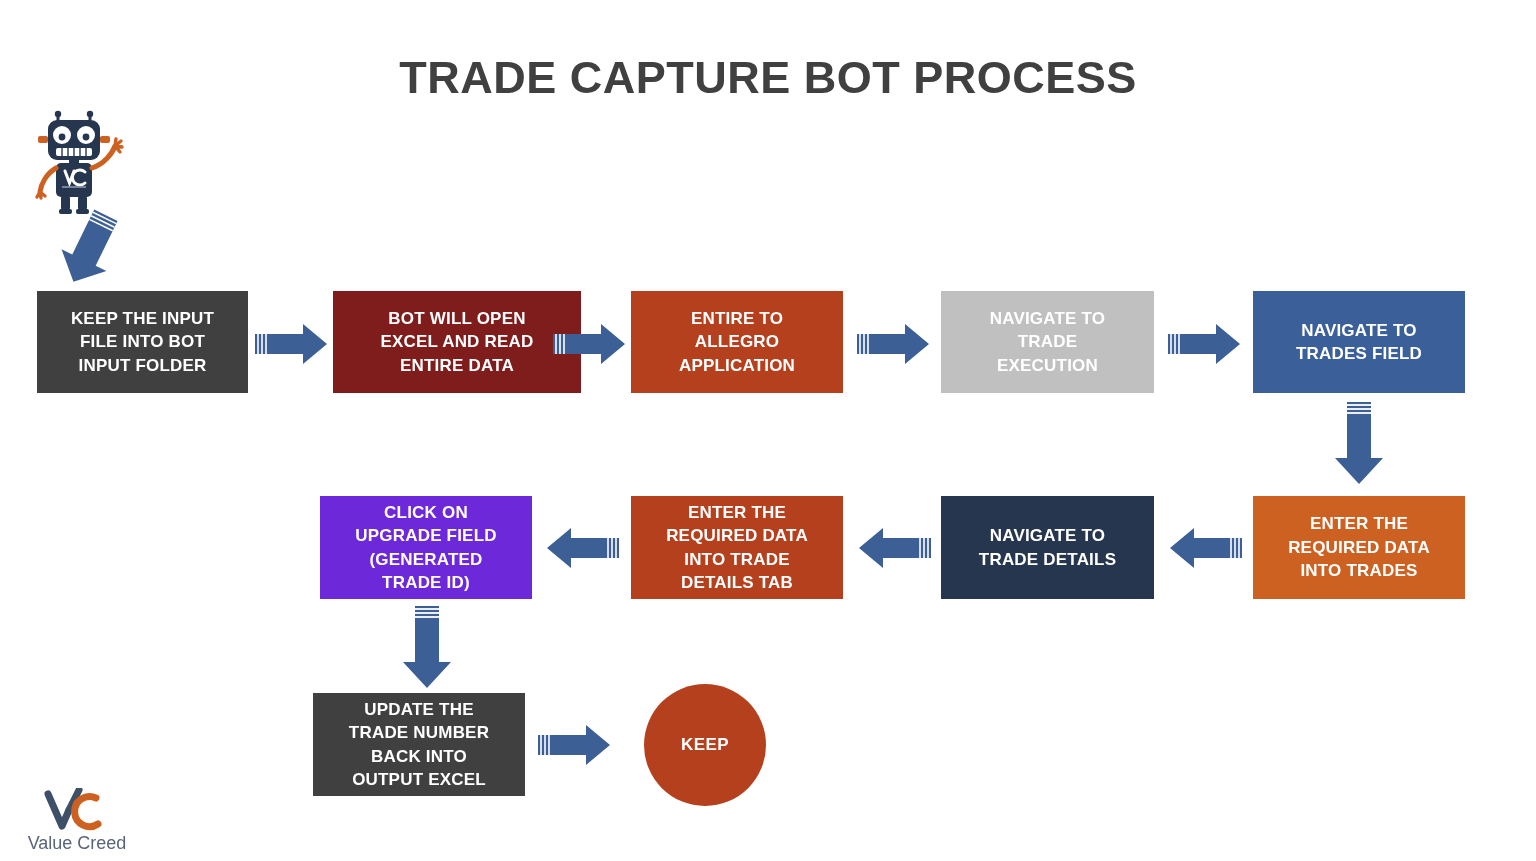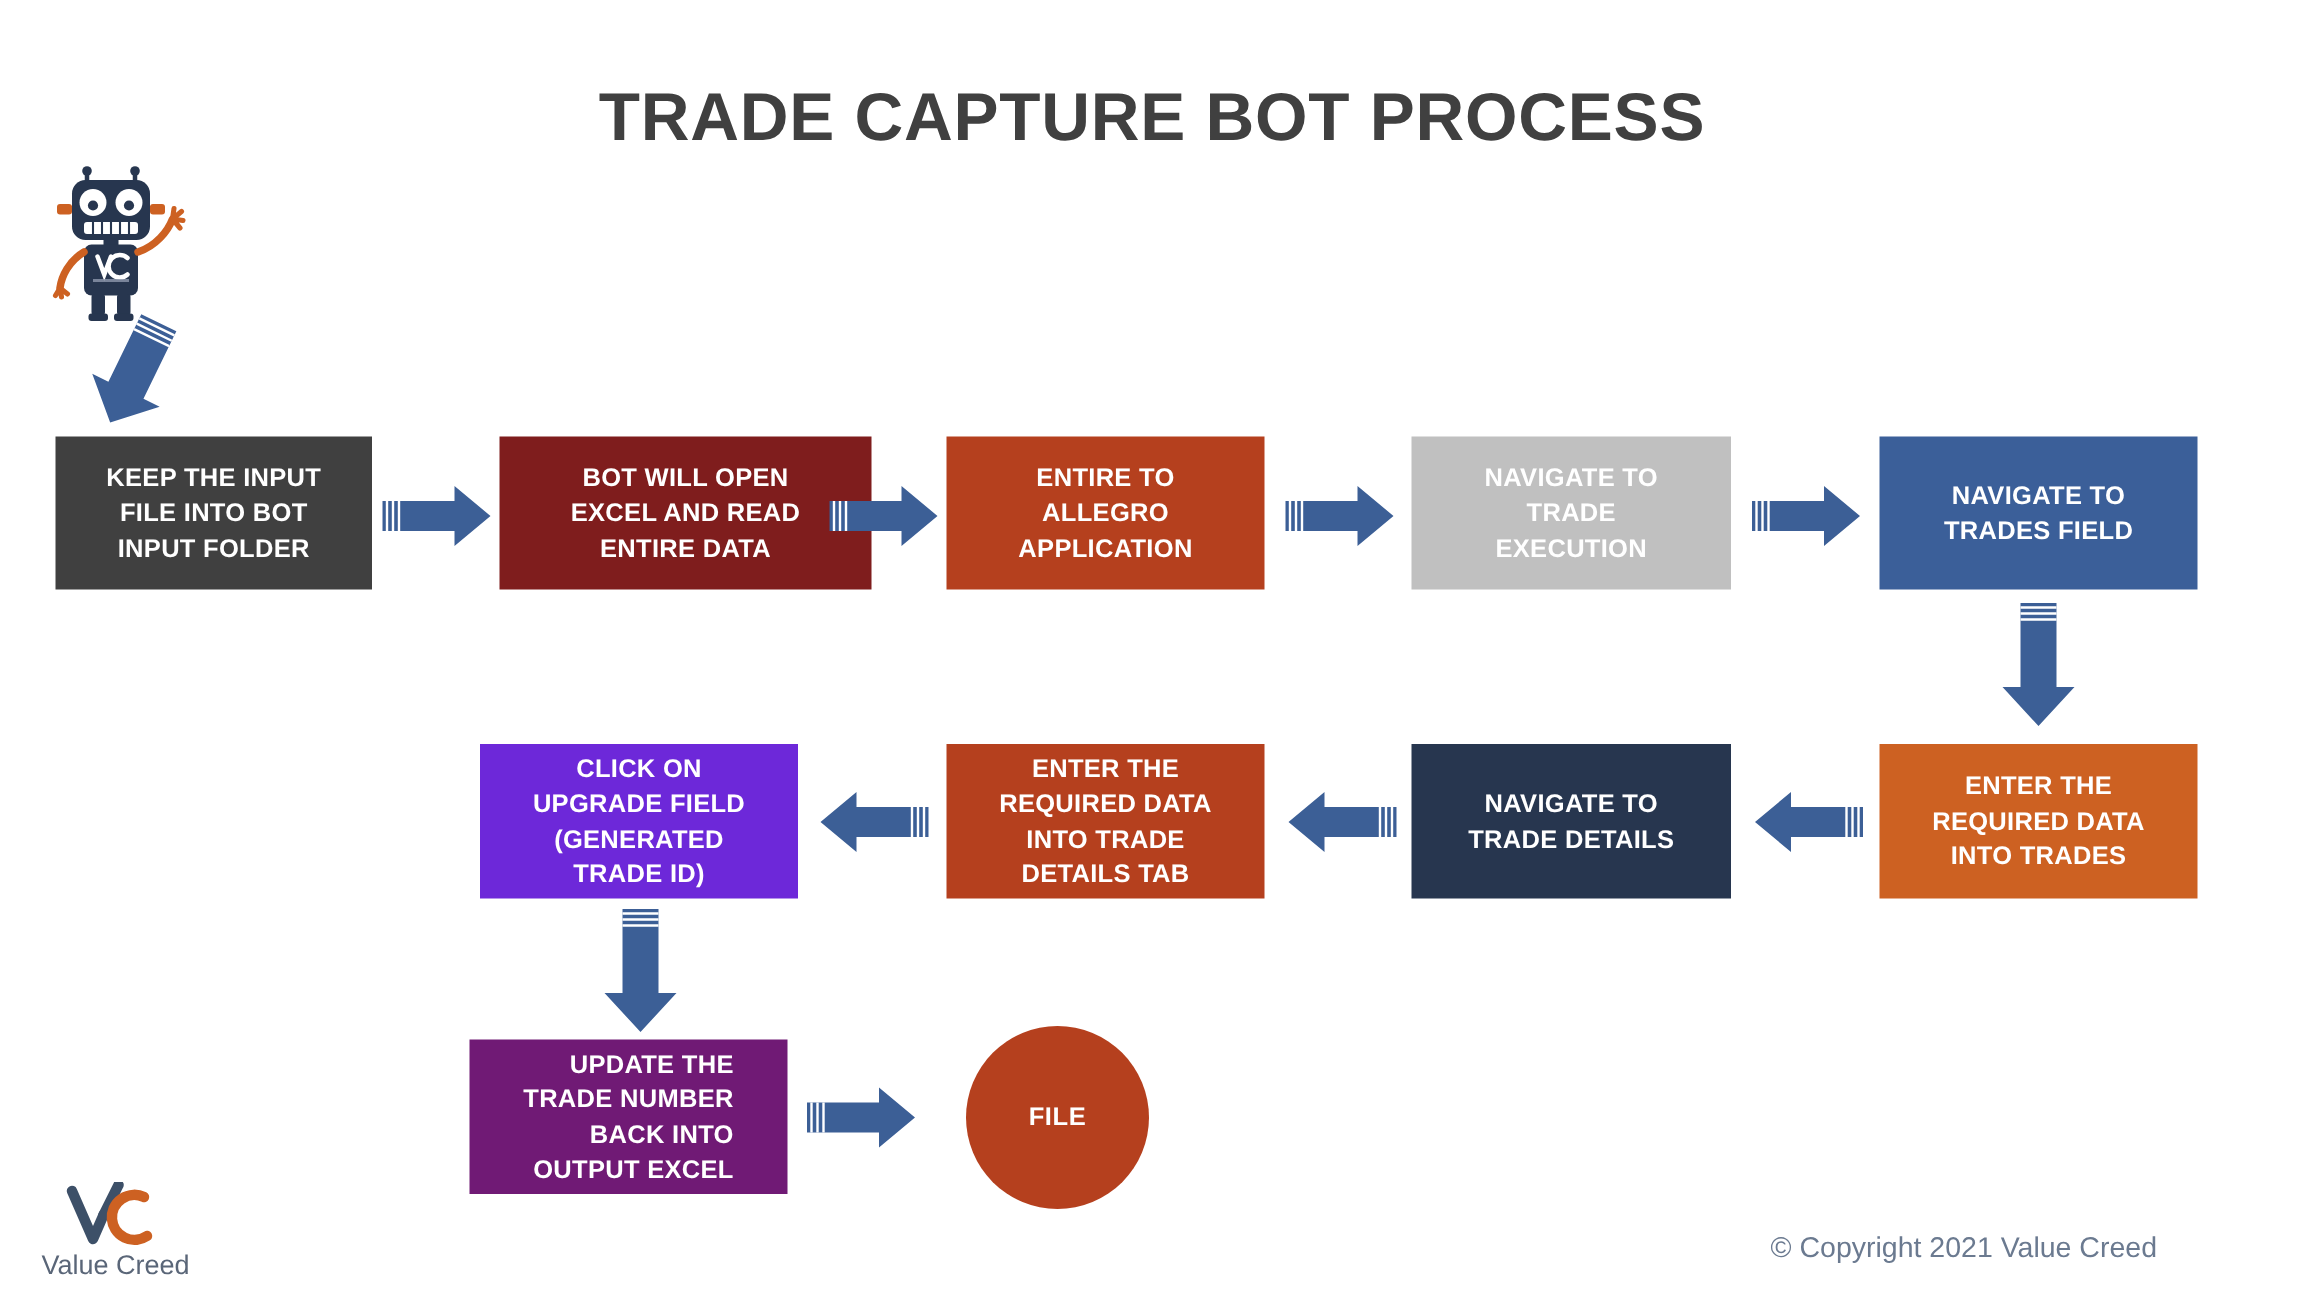--- a/index.html
+++ b/index.html
@@ -271,40 +271,39 @@
 
   <div class="arrow" style="left:401px; top:604px; width:52px; height:86px;">
     <svg viewBox="0 0 52 86" xmlns="http://www.w3.org/2000/svg">
       <polygon points="14,2 38,2 38,58 50,58 26,84 2,58 14,58" fill="#3c5f96"></polygon>
       <line x1="14" y1="5" x2="38" y2="5" stroke="#ffffff" stroke-width="1.8"></line>
       <line x1="14" y1="9" x2="38" y2="9" stroke="#ffffff" stroke-width="1.8"></line>
       <line x1="14" y1="13" x2="38" y2="13" stroke="#ffffff" stroke-width="1.8"></line>
     </svg>
   </div>
 
-  <div class="node" style="left:313px; top:693px; width:212px; height:103px; background:#701a75;text-align:right;">UPDATE THE
+  <div class="node" style="left:313px; top:693px; width:212px; height:103px; background:#404040;">UPDATE THE
 TRADE NUMBER
 BACK INTO
 OUTPUT EXCEL</div>
 
   <div class="arrow" style="left:536px; top:723px; width:76px; height:44px;">
     <svg viewBox="0 0 76 44" xmlns="http://www.w3.org/2000/svg">
       <polygon points="2,12 50,12 50,2 74,22 50,42 50,32 2,32" fill="#3c5f96"></polygon>
       <line x1="5" y1="12" x2="5" y2="32" stroke="#ffffff" stroke-width="1.6"></line>
       <line x1="9" y1="12" x2="9" y2="32" stroke="#ffffff" stroke-width="1.6"></line>
       <line x1="13" y1="12" x2="13" y2="32" stroke="#ffffff" stroke-width="1.6"></line>
     </svg>
   </div>
 
-  <div class="terminator" style="left:644px; top:684px; width:122px; height:122px; background:#b5401e;">FILE</div>
+  <div class="terminator" style="left:644px; top:684px; width:122px; height:122px; background:#b5401e;">KEEP</div>
 
   <div id="brand-logo">
     <svg width="110" height="46" viewBox="0 0 110 46" xmlns="http://www.w3.org/2000/svg">
       <path d="M26 6 L40 38 L47 22" stroke="#3d5068" stroke-width="7" fill="none" stroke-linecap="round" stroke-linejoin="round"></path>
       <path d="M47 22 L57 2" stroke="#3d5068" stroke-width="7" fill="none" stroke-linecap="round"></path>
       <path d="M74 10 a15 15 0 1 0 2 26" stroke="#cd6122" stroke-width="7" fill="none" stroke-linecap="round"></path>
     </svg>
     <div class="brand-word">Value Creed</div>
   </div>
 
-  <div id="copyright">© Copyright 2021 Value Creed</div>
 
 </div>
 
 </body></html>

